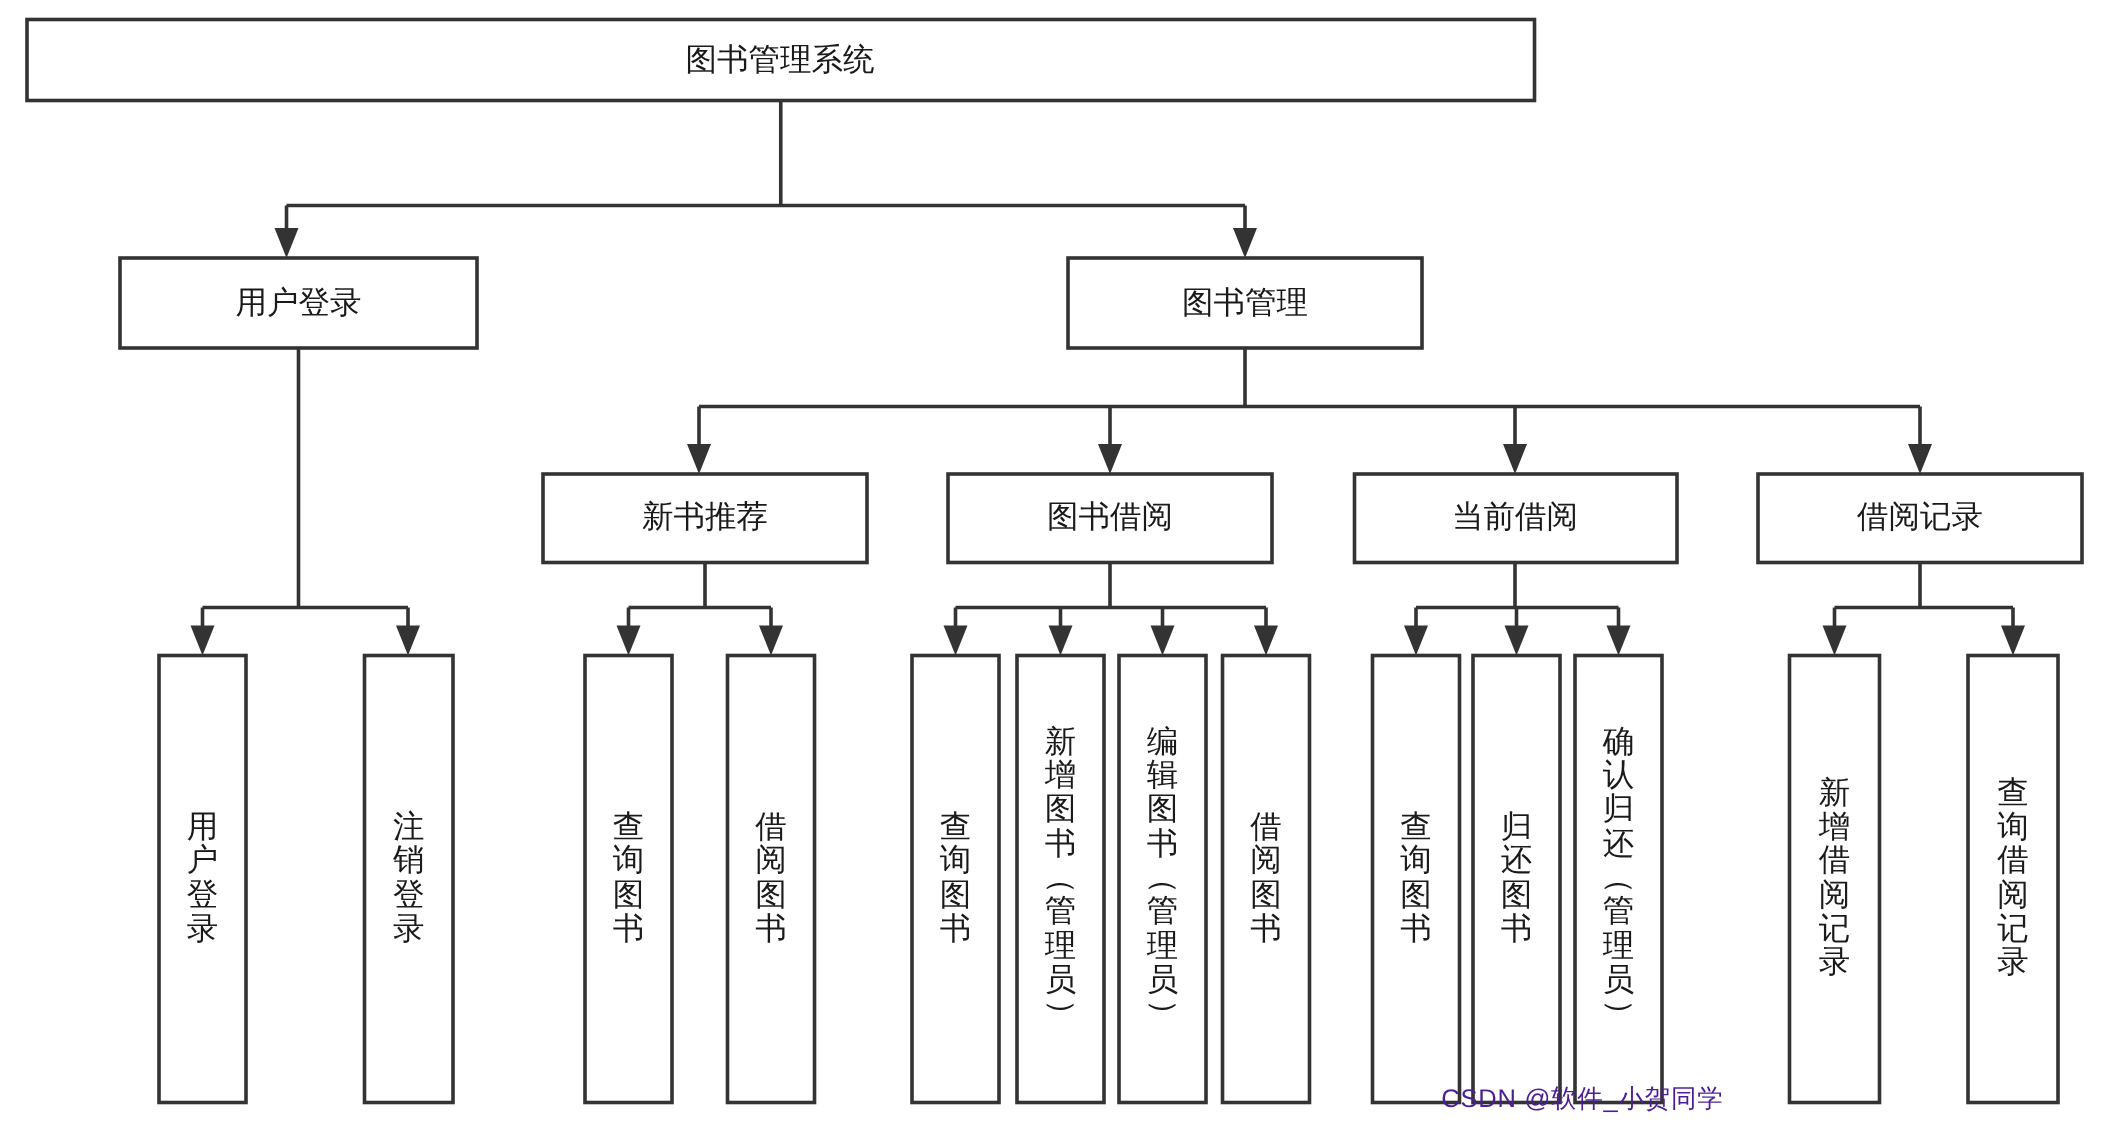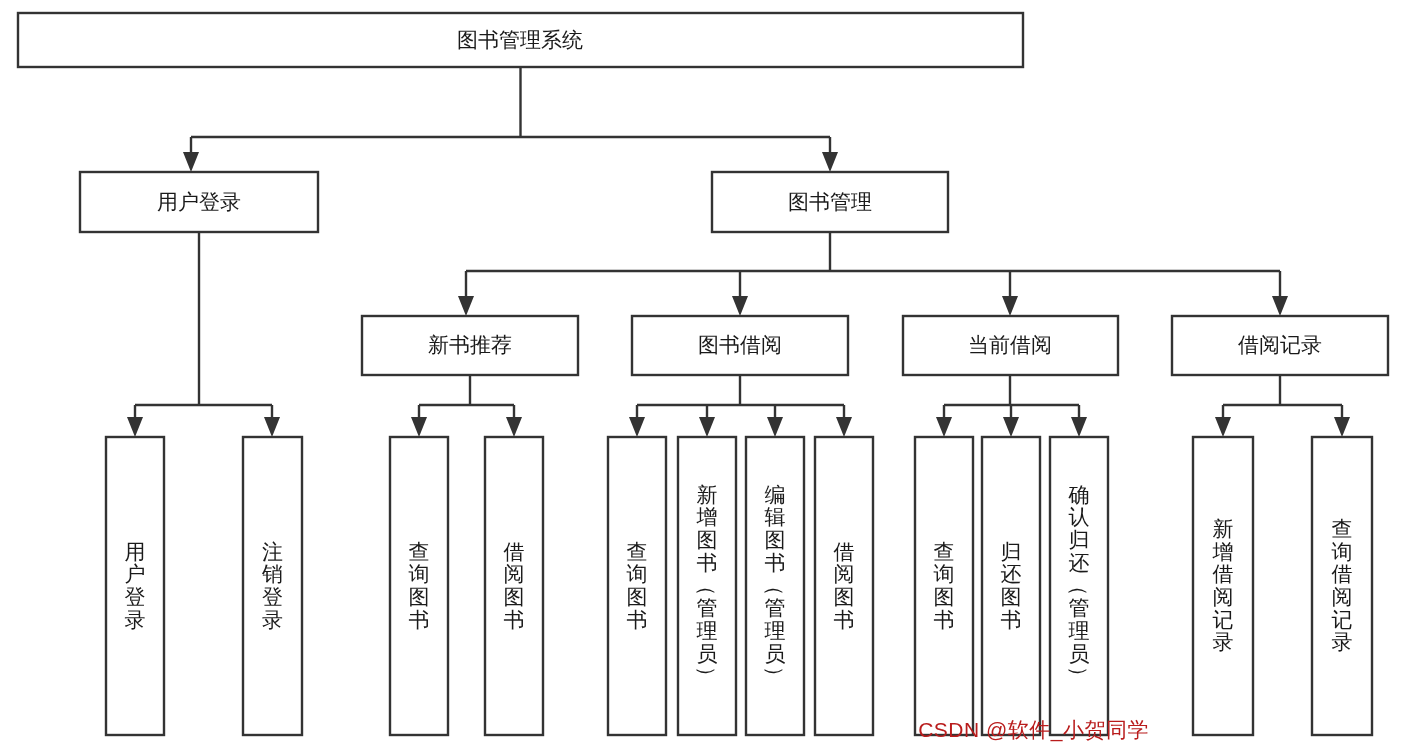--- a/index.html
+++ b/index.html
@@ -63,22 +63,22 @@
   }
   .vert-text-wrap span {
     display: block;
     text-align: center;
   }
   .watermark {
     position: absolute;
     right: 8px;
     bottom: 3px;
     font-family: "Liberation Sans", "DejaVu Sans", sans-serif;
-    font-size: 21px;
-    color: #b91c1c;
+    font-size: 17px;
+    color: #4c1d95;
     white-space: nowrap;
     letter-spacing: 0.5px;
   }
 </style>
 </head>
 <body>
 
 <div id="diagram-root">
 
   <svg class="flow" viewBox="0 0 1405 747" xmlns="http://www.w3.org/2000/svg">

